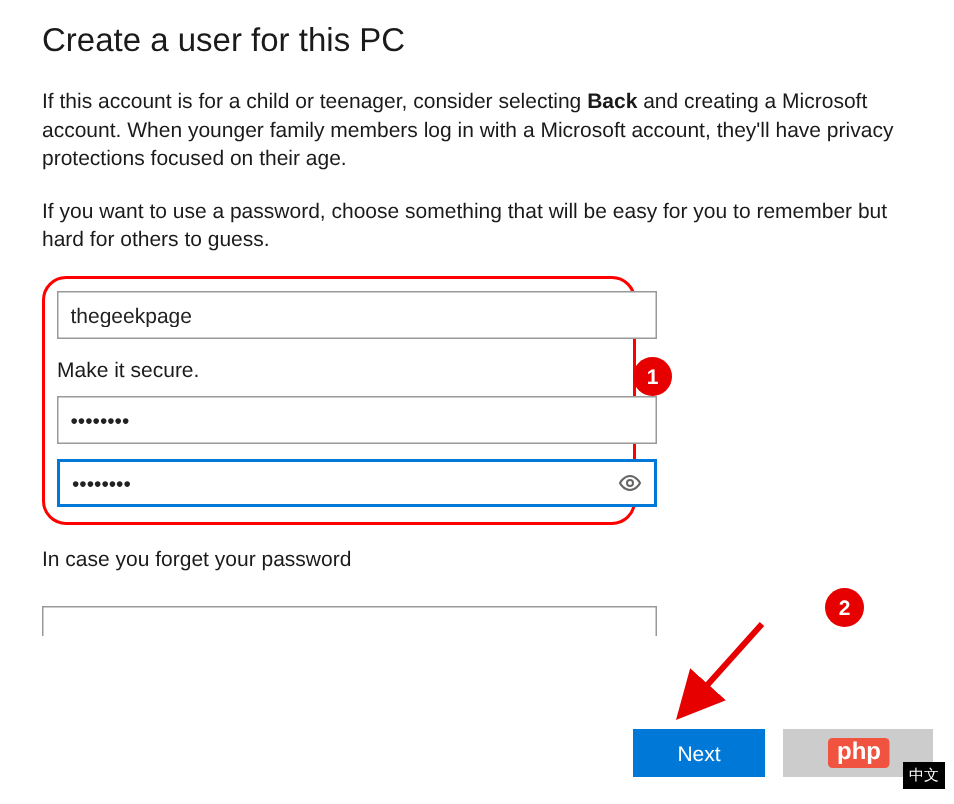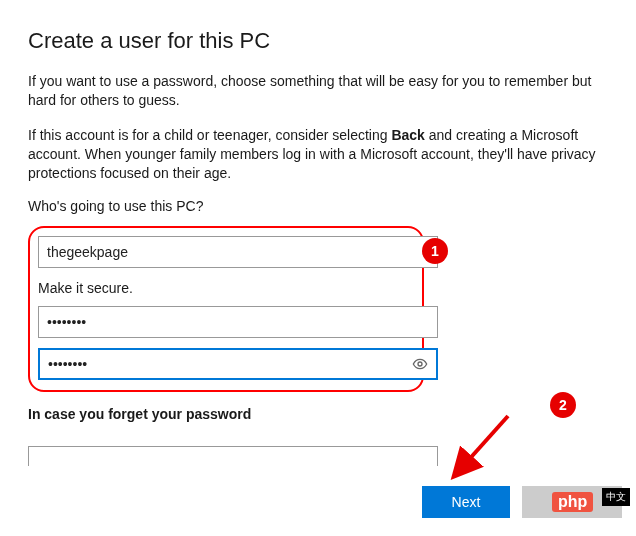--- a/index.html
+++ b/index.html
@@ -5,21 +5,21 @@
     * { box-sizing: border-box; margin: 0; padding: 0; }
     body {
       font-family: "Segoe UI", -apple-system, sans-serif;
       background: #fff;
       width: 636px;
       height: 536px;
       position: relative;
       overflow: hidden;
     }
     .page {
-      padding: 28px 28px 0 28px;
+      padding: 14px 28px 0 28px;
     }
     .title {
       font-size: 22px;
       font-weight: 400;
       color: #1a1a1a;
       margin-bottom: 18px;
     }
     .intro {
       font-size: 14px;
       color: #1a1a1a;
@@ -81,21 +81,20 @@
       transform: translateY(-50%);
       width: 16px;
       height: 16px;
       color: #666;
     }
     .forgot {
       font-size: 14px;
       color: #1a1a1a;
       margin-top: 14px;
       margin-bottom: 24px;
-      font-weight: bold;
     }
     .hint-field {
       width: 410px;
       height: 20px;
       border: 1px solid #999;
       border-bottom: none;
     }
     .bottom-bar {
       position: absolute;
       bottom: 18px;
@@ -129,21 +128,21 @@
       background: #f05340;
       color: #fff;
       font-size: 16px;
       font-weight: 600;
       padding: 1px 6px;
       border-radius: 3px;
     }
     .cn-badge {
       position: absolute;
       right: -8px;
-      top: 2px;
+      top: 22px;
       background: #000;
       color: #fff;
       font-size: 10px;
       padding: 2px 4px;
     }
     .callout {
       position: absolute;
       width: 26px;
       height: 26px;
       border-radius: 50%;
@@ -165,27 +164,26 @@
       height: 80px;
       pointer-events: none;
     }
   </style>
 </head>
 <body>
 
 <div class="page">
   <h1 class="title">Create a user for this PC</h1>
 
-  <p class="intro">If you want to use a password, choose something that will be easy for you to remember but hard for others to guess.</p>
-
   <p class="intro">
     <span>If this account is for a child or teenager, consider selecting </span><b>Back</b><span> and creating a Microsoft account. When younger family members log in with a Microsoft account, they'll have privacy protections focused on their age.</span>
   </p>
 
-  <p class="question">Who's going to use this PC?</p>
+  <p class="intro">If you want to use a password, choose something that will be easy for you to remember but hard for others to guess.</p>
+
 
   <div class="form-box">
     <input type="text" class="textfield" value="thegeekpage" style="">
 
     <div class="secure-row">
       <span class="secure-label">Make it secure.</span>
     </div>
 
     <div class="pwd-wrap">
       <input type="text" class="textfield" value="••••••••" style="">

